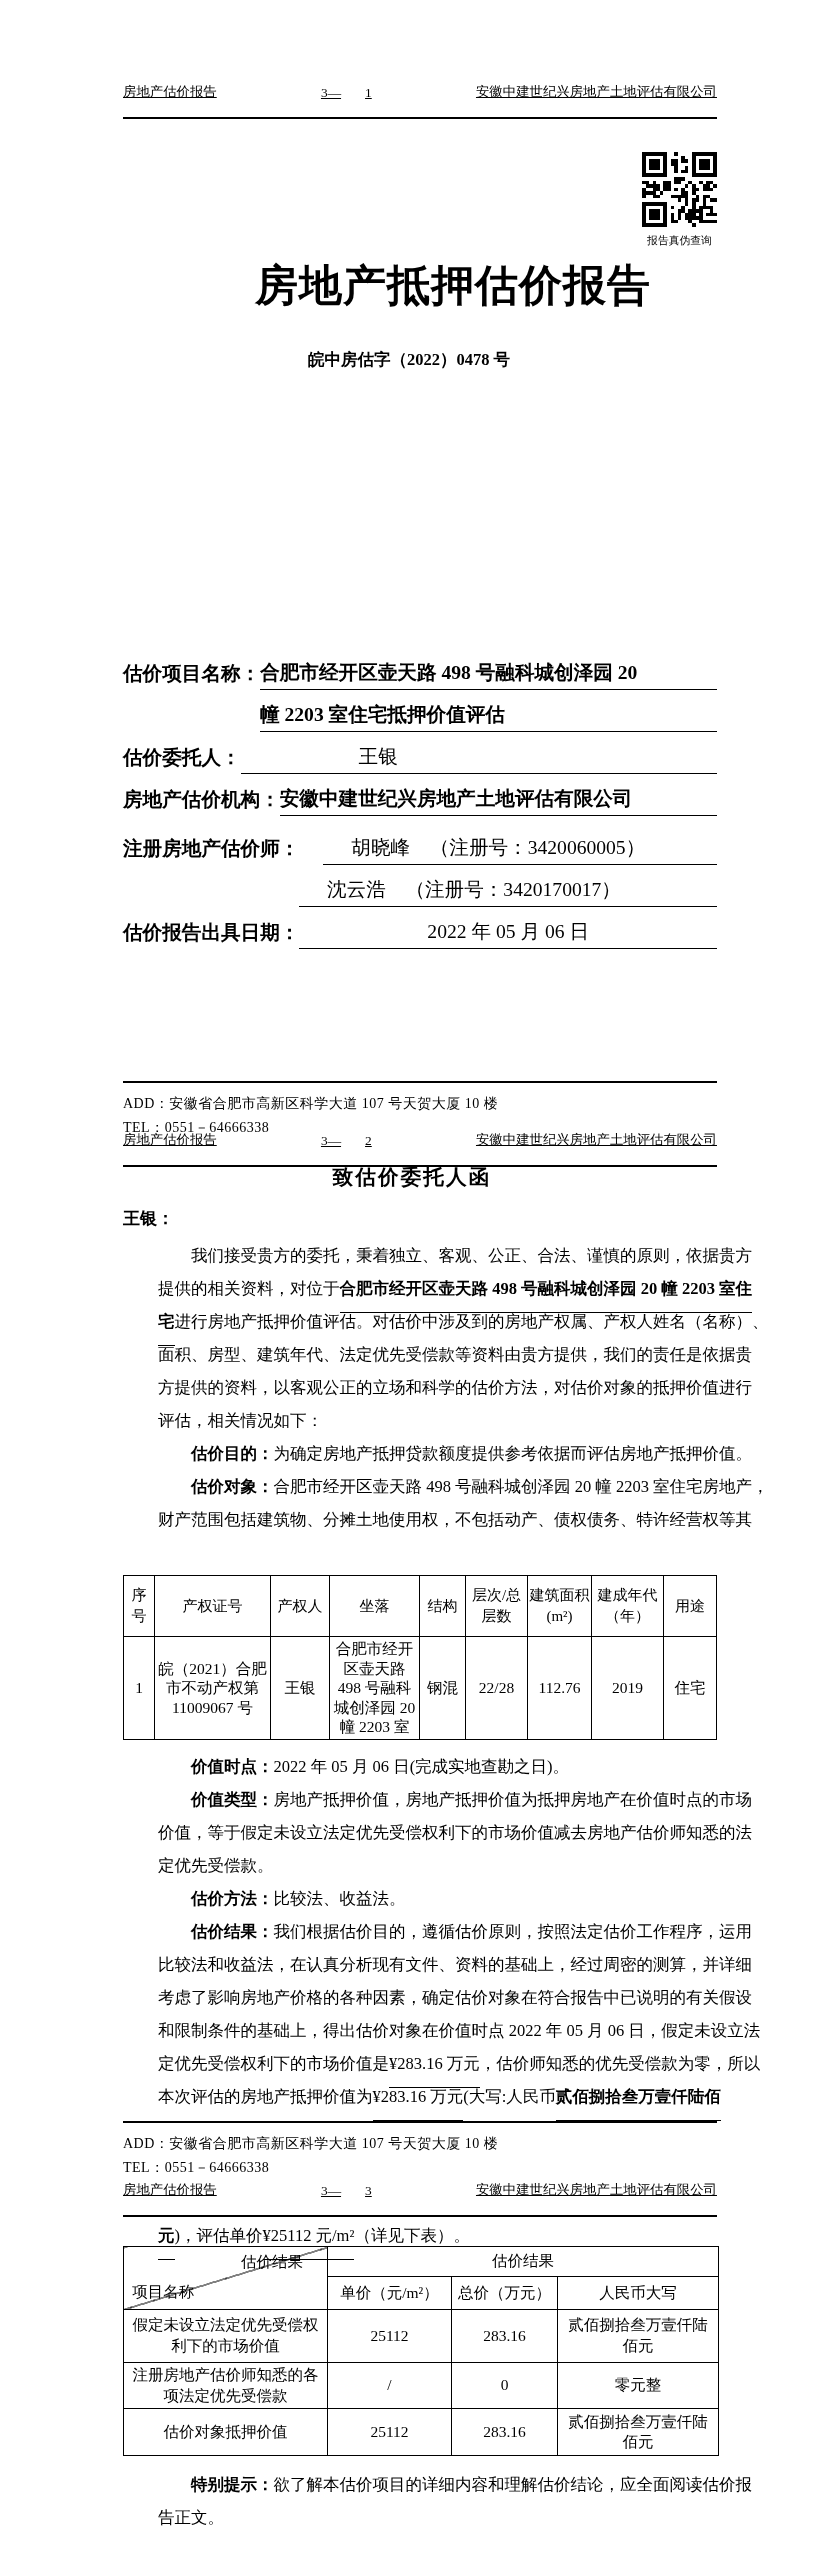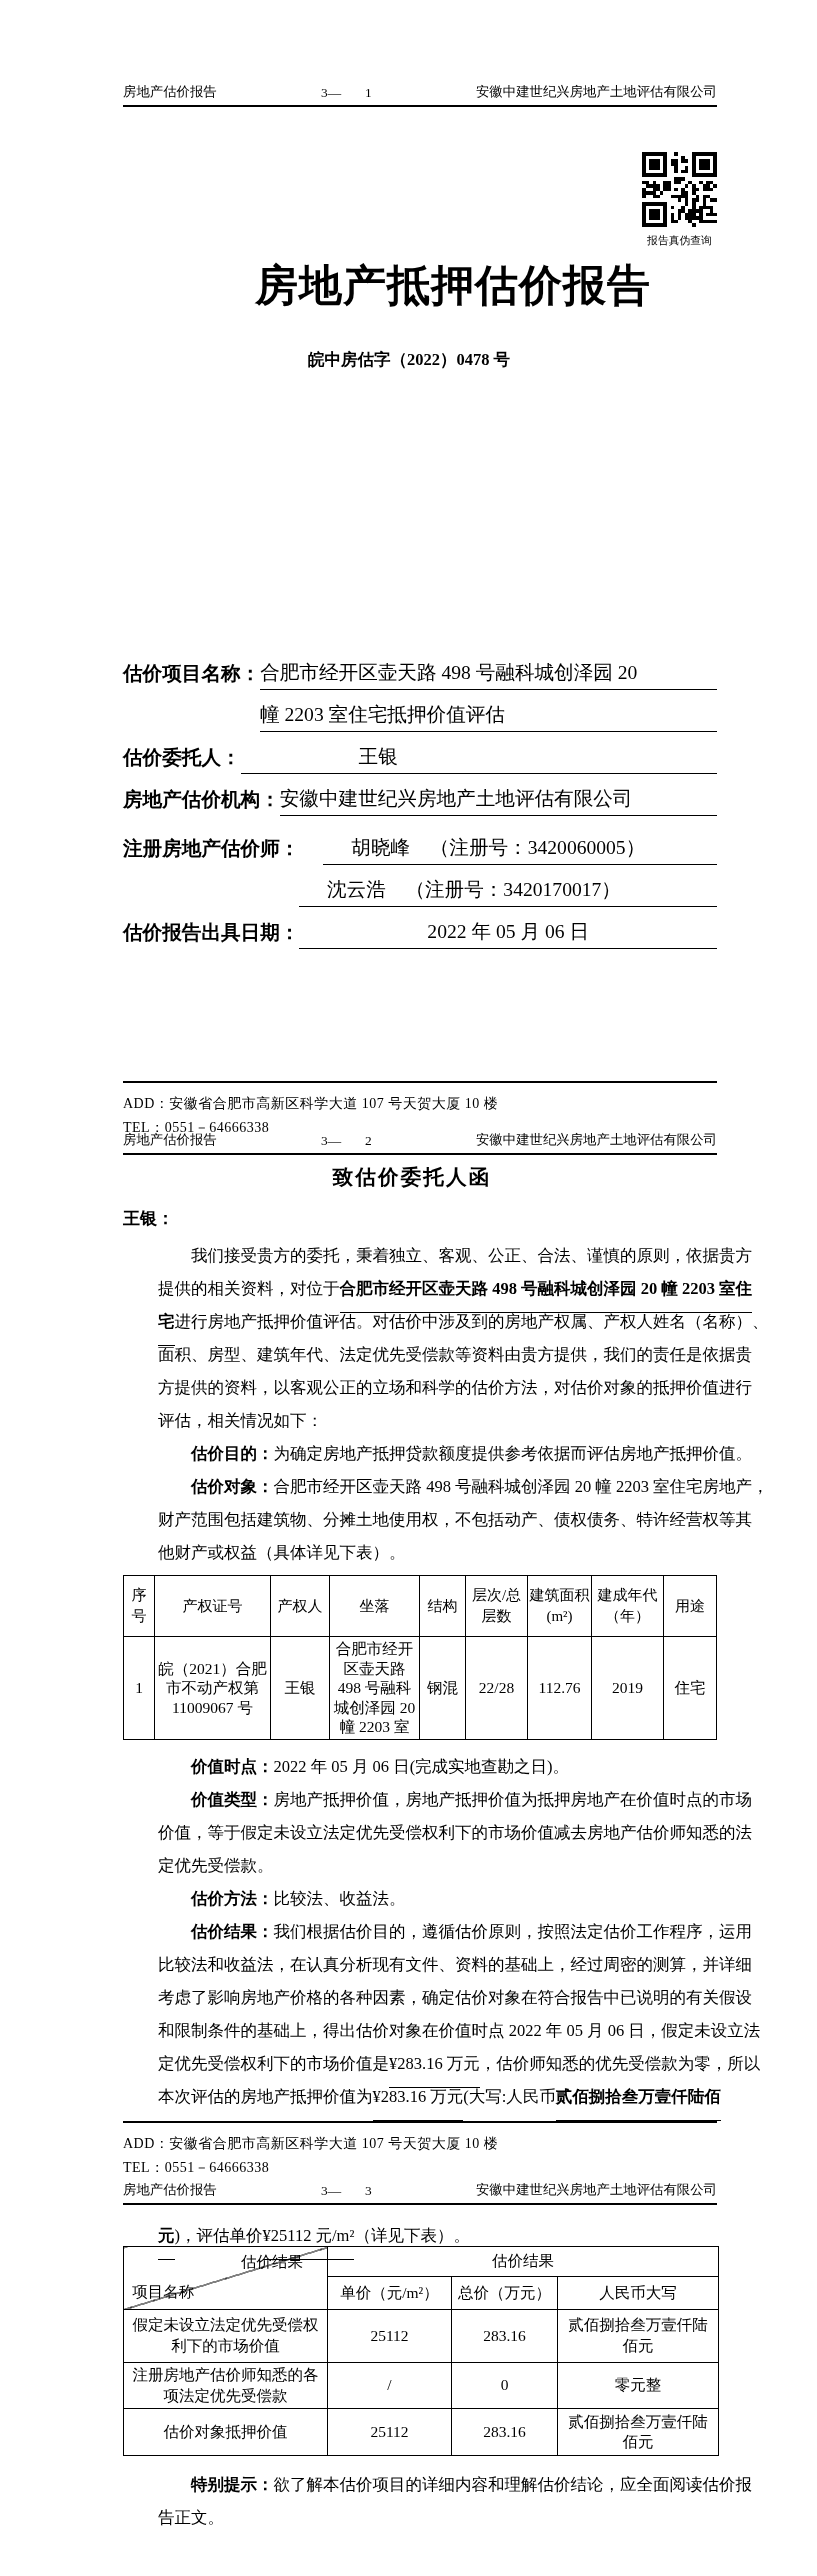--- a/index.html
+++ b/index.html
@@ -4,21 +4,21 @@
 <style>
   html,body{margin:0;padding:0;background:#ffffff;}
   body{width:818px;height:3301px;overflow:hidden;}
   .page-wrap{position:relative;width:818px;height:3301px;background:#fff;
     font-family:"Liberation Serif","DejaVu Serif",serif;color:#000;}
   .abs{position:absolute;}
 
   
   .ph{left:123px;width:594px;height:23px;border-bottom:2.6px solid #000;
       display:flex;justify-content:space-between;align-items:flex-end;
-      padding-bottom:4px;font-size:13.4px;}
+      padding-bottom:16px;font-size:13.4px;text-decoration:underline;}
   .pnum{display:flex;gap:24px;}
 
   
   .pf{left:123px;width:594px;border-top:2.1px solid #000;padding-top:12px;font-size:14px;}
   .pf .fline{margin-bottom:6.2px;white-space:nowrap;letter-spacing:0.5px;line-height:17.5px;}
 
   
   .rtitle{left:0;width:818px;text-align:center;font-size:43px;font-weight:bold;letter-spacing:1px;}
   .rnum{left:0;width:818px;text-align:center;font-size:16.5px;font-weight:bold;}
   .qrbox{left:642px;top:152px;width:75px;height:75px;}
@@ -26,21 +26,21 @@
   .qrcap{left:638px;top:234px;width:83px;text-align:center;font-size:10.8px;}
 
   .fields{left:123px;top:648px;width:594px;}
   .frow{display:flex;align-items:flex-end;height:42px;}
   .frow.gap{margin-top:7.2px;gap:24px;}
   .frow .lab{font-size:19.6px;font-weight:bold;white-space:nowrap;padding-bottom:3.1px;}
   .frow .sp{flex:0 0 auto;}
   .sp-a{width:137px;}
   .sp-b{width:176px;}
   .frow .val{flex:1;border-bottom:1.5px solid #000;font-size:19.6px;white-space:nowrap;padding-bottom:3.1px;}
-  .vb{font-weight:normal;margin-top:12px;}
+  .vb{font-weight:bold;margin-top:12px;}
   .vcenter{text-align:center;}
   .pad-s{padding-left:28px;}
   .pad-m{padding-left:118px;}
 
   
   .ltitle{left:3px;width:818px;text-align:center;font-size:20.6px;font-weight:bold;letter-spacing:2.1px;}
   .salut{left:123px;font-size:17px;font-weight:bold;}
   .bodyblock{left:123px;width:598px;}
   .bline{height:33px;line-height:33px;font-size:16.5px;white-space:nowrap;margin-left:35px;}
   .bline.ind{padding-left:33px;}
@@ -265,21 +265,20 @@
   <div class="abs bodyblock" style="top:1239px;">
       <div class="bline ind"><span>我们接受贵方的委托，秉着独立、客观、公正、合法、谨慎的原则，依据贵方</span></div>
       <div class="bline"><span>提供的相关资料，对位于</span><span class="b u">合肥市经开区壶天路 498 号融科城创泽园 20 幢 2203 室住</span></div>
       <div class="bline"><span class="b u">宅</span><span>进行房地产抵押价值评估。对估价中涉及到的房地产权属、产权人姓名（名称）、</span></div>
       <div class="bline"><span>面积、房型、建筑年代、法定优先受偿款等资料由贵方提供，我们的责任是依据贵</span></div>
       <div class="bline"><span>方提供的资料，以客观公正的立场和科学的估价方法，对估价对象的抵押价值进行</span></div>
       <div class="bline"><span>评估，相关情况如下：</span></div>
       <div class="bline ind"><span class="b">估价目的：</span><span>为确定房地产抵押贷款额度提供参考依据而评估房地产抵押价值。</span></div>
       <div class="bline ind"><span class="b">估价对象：</span><span>合肥市经开区壶天路 498 号融科城创泽园 20 幢 2203 室住宅房地产，</span></div>
       <div class="bline"><span>财产范围包括建筑物、分摊土地使用权，不包括动产、债权债务、特许经营权等其</span></div>
-      <div class="bline"><span>他财产或权益（具体详见下表）。</span></div>
     </div>
 
   <table class="abs ptab">
     <colgroup>
       <col style="width:31px">
         <col style="width:116px">
         <col style="width:59px">
       <col style="width:90px">
         <col style="width:46px">
         <col style="width:62px">

